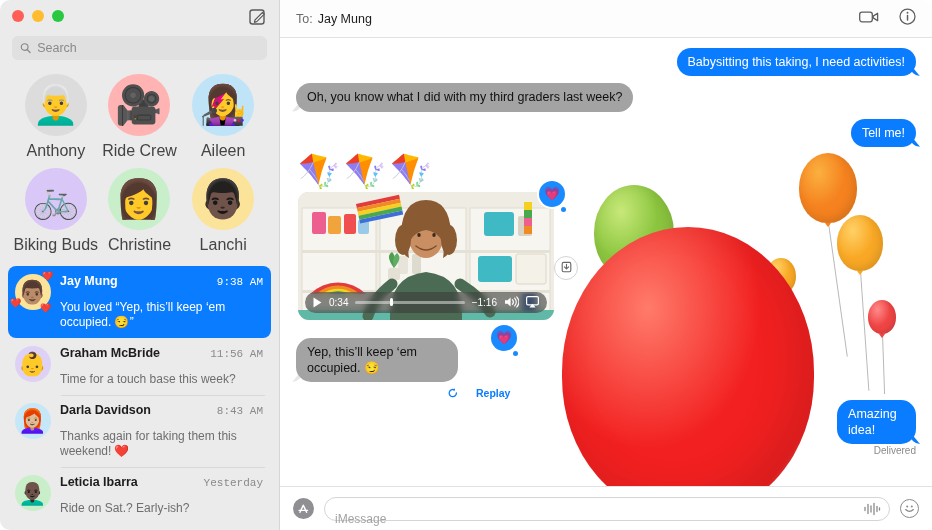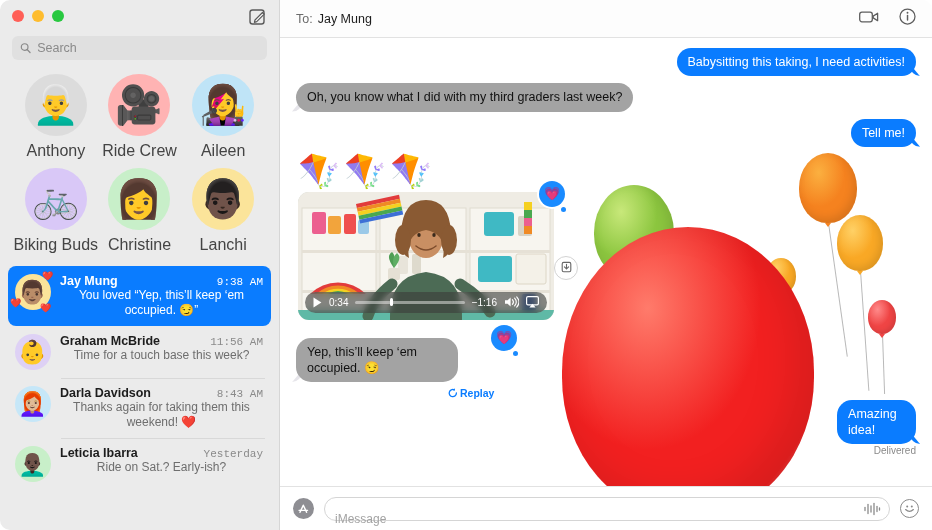--- a/index.html
+++ b/index.html
@@ -100,21 +100,21 @@
     pointer-events: none;
   }
   .c-hearts span { position: absolute; font-size: 9px; }
   .c-hearts span:nth-child(1) { top: 1px; right: 0px; }
   .c-hearts span:nth-child(2) { bottom: 5px; left: -2px; }
   .c-hearts span:nth-child(3) { bottom: 0px; right: 2px; }
   .c-body { flex: 1; min-width: 0; }
   .c-top { display: flex; align-items: baseline; }
   .c-name { font-size: 12.5px; font-weight: bold; color: #1d1d1d; flex: 1; }
   .c-time { font-size: 11px; color: #8a8a8a; white-space: nowrap; font-family: Liberation Mono, monospace; }
-  .c-prev { font-size: 12px; color: #6e6e6e; line-height: 1.25; margin-top: 0; text-align: center; }
+  .c-prev { font-size: 12px; color: #6e6e6e; line-height: 1.25; margin-top: 12px; }
   .convo.selected .c-name, .convo.selected .c-time, .convo.selected .c-prev { color: #fff; }
 
   
   .main { flex: 1; display: flex; flex-direction: column; position: relative; background: #fff; min-width: 0; }
   .chat-header {
     height: 38px; flex: 0 0 38px;
     display: flex; align-items: center;
     padding: 10px 16px;
     border-bottom: 1px solid #e2e2e2;
     background: #fdfdfd;
@@ -195,21 +195,21 @@
   .save-btn {
     position: absolute; right: -24px; top: 64px;
     width: 24px; height: 24px; border-radius: 50%;
     border: 1px solid #d3d3d3; background: #fff;
     display: flex; align-items: center; justify-content: center;
     cursor: pointer; z-index: 7;
   }
 
   .replay {
     font-size: 10.5px; color: #0a7cff; font-weight: bold;
-    display: inline-flex; align-items: center; gap: 2px;
+    display: inline-flex; align-items: center; gap: 18px;
     cursor: pointer; position: relative; z-index: 4;
   }
 
   
   .balloons { position: absolute; inset: 0; pointer-events: none; z-index: 5; overflow: hidden; }
   .balloon { position: absolute; border-radius: 50% 50% 48% 48%; }
   .balloon::after {
     content: ""; position: absolute; left: 50%; bottom: -5px;
     transform: translateX(-50%);
     border-left: 4px solid transparent; border-right: 4px solid transparent;

